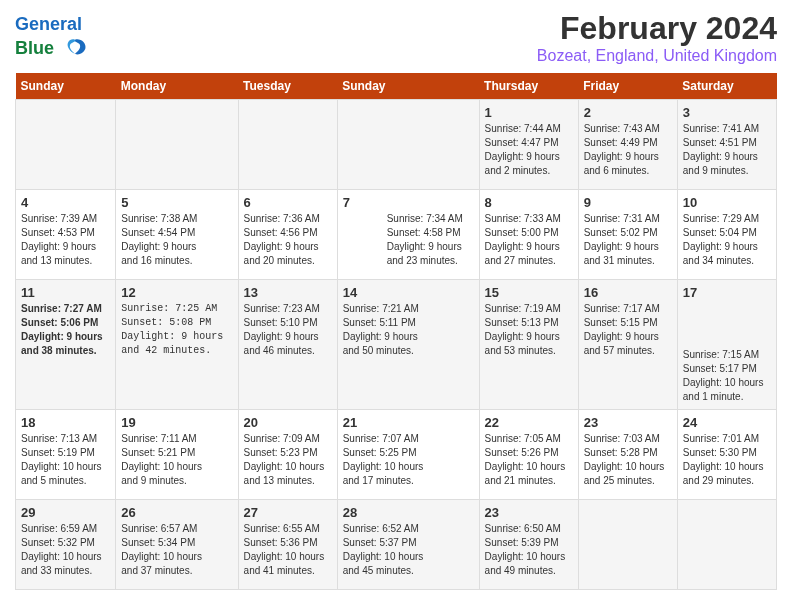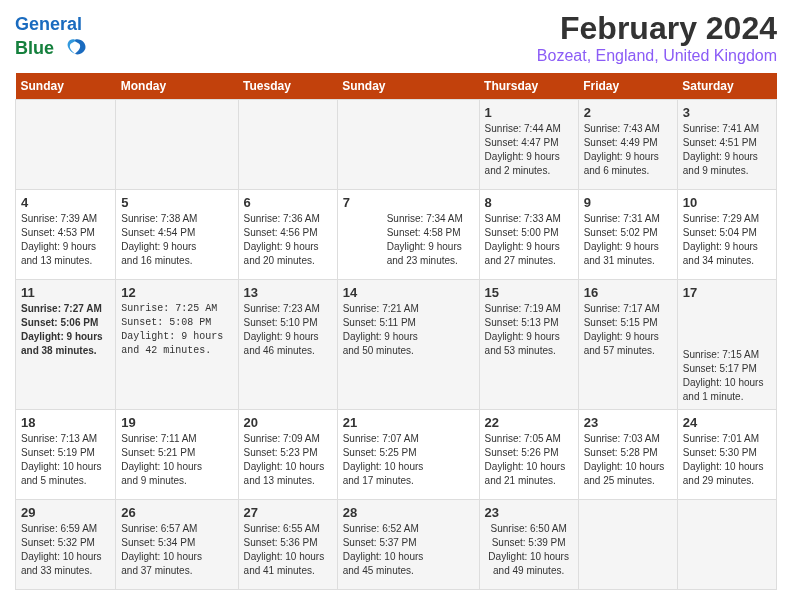--- a/index.html
+++ b/index.html
@@ -333,21 +333,21 @@
         </td>
         <td>
           <div class="day-number">28</div>
           <div class="day-info" style="white-space: pre-line;">Sunrise: 6:52 AM
 Sunset: 5:37 PM
 Daylight: 10 hours
 and 45 minutes.</div>
         </td>
         <td>
           <div class="day-number">23</div>
-          <div class="day-info" style="white-space: pre-line; text-align: center;">Sunrise: 6:50 AM
+          <div class="day-info" style="white-space: pre-line;">Sunrise: 6:50 AM
 Sunset: 5:39 PM
 Daylight: 10 hours
 and 49 minutes.</div>
         </td>
         <td class="empty-cell"></td>
         <td class="empty-cell"></td>
       </tr>
     </tbody>
 </table>
 

